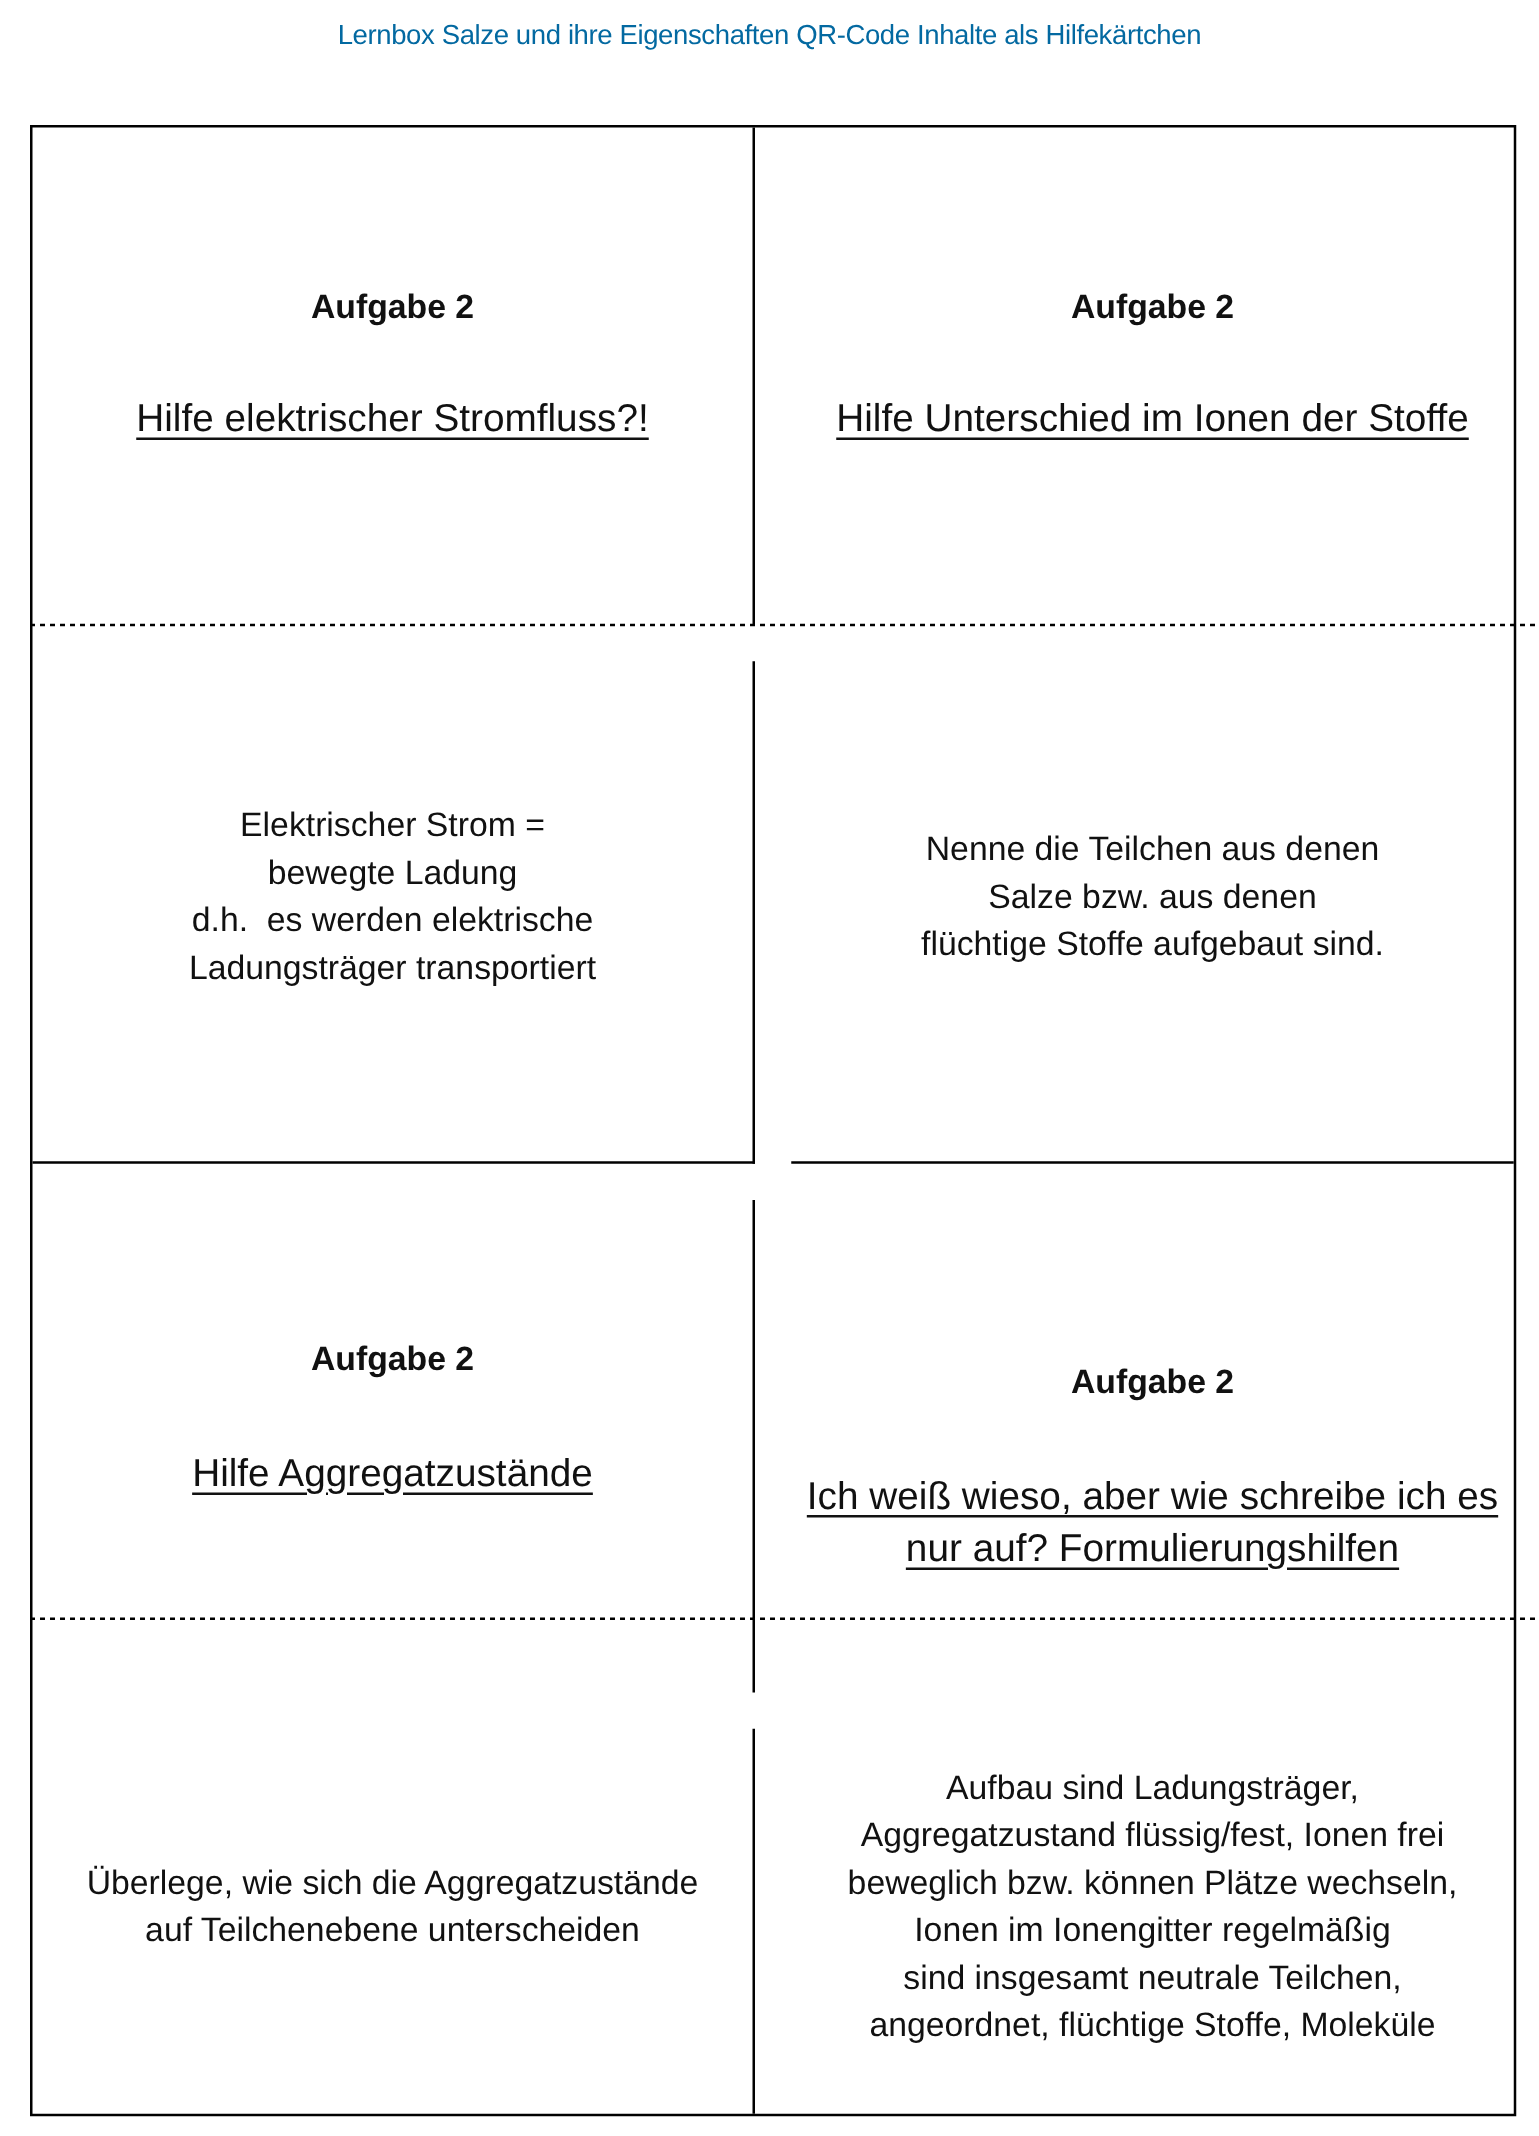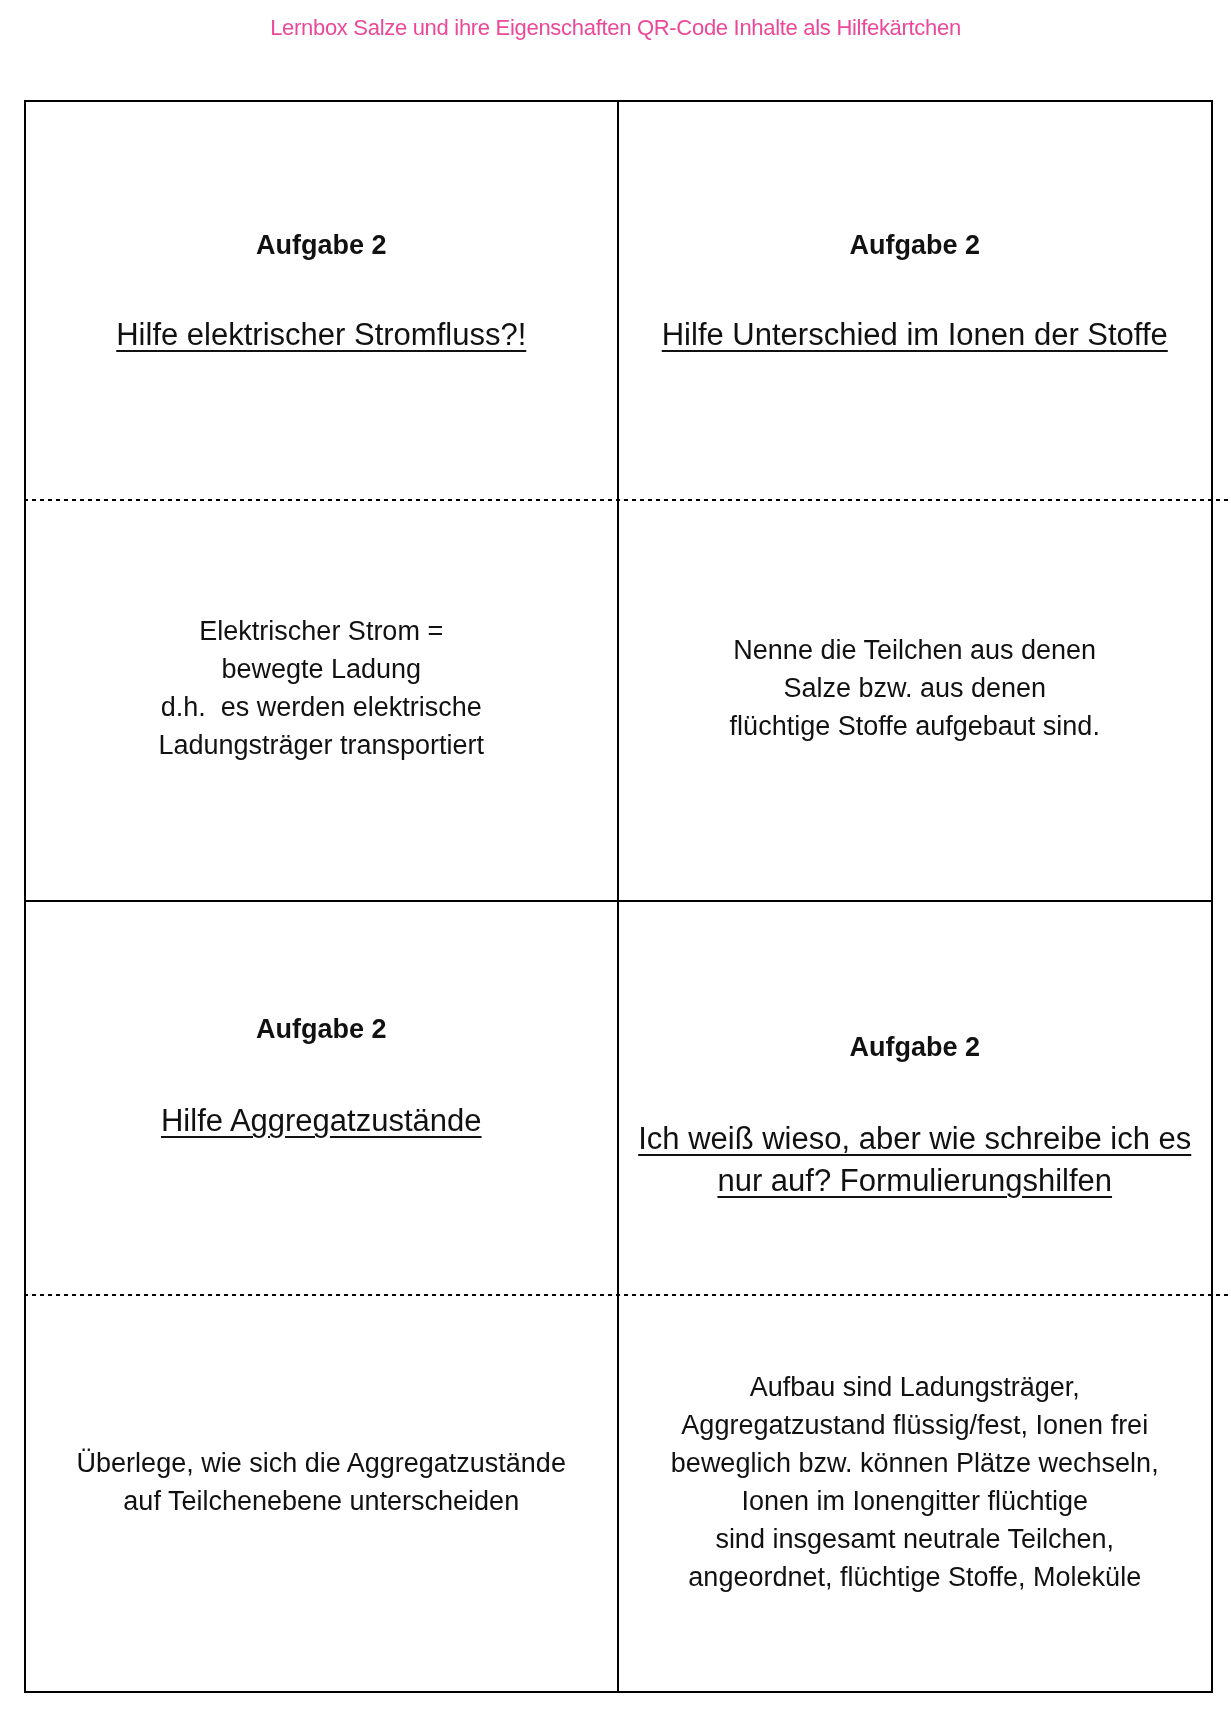--- a/index.html
+++ b/index.html
@@ -18,33 +18,34 @@
   }
   .doc-header {
     position: absolute;
     top: 13px;
     left: 0;
     width: 100%;
     text-align: center;
     font-size: 22px;
     line-height: 30px;
     letter-spacing: -0.3px;
-    color: #ec4899;
+    color: #0369a1;
   }
   .cards-table {
     position: absolute;
     left: 24px;
     top: 100px;
     width: 1189px;
     height: 1593px;
     box-sizing: border-box;
     border: 2px solid #000000;
     display: grid;
     grid-template-columns: 1fr 1fr;
     grid-template-rows: 398px 402px 394px auto;
+    gap: 29px;
   }
   .cell {
     box-sizing: border-box;
     display: flex;
     flex-direction: column;
     align-items: center;
     text-align: center;
   }
   .left-col { border-right: 2px solid #000000; }
   .solid-bottom { border-bottom: 2px solid #000000; }
@@ -126,21 +127,21 @@
     </div>
 
     <div class="cell answer left-col">
       <div class="answer-line">Überlege, wie sich die Aggregatzustände</div>
       <div class="answer-line">auf Teilchenebene unterscheiden</div>
     </div>
     <div class="cell answer">
       <div class="answer-line">Aufbau sind Ladungsträger,</div>
       <div class="answer-line">Aggregatzustand flüssig/fest, Ionen frei</div>
       <div class="answer-line">beweglich bzw. können Plätze wechseln,</div>
-      <div class="answer-line">Ionen im Ionengitter flüchtige</div>
+      <div class="answer-line">Ionen im Ionengitter regelmäßig</div>
       <div class="answer-line">sind insgesamt neutrale Teilchen,</div>
       <div class="answer-line">angeordnet, flüchtige Stoffe, Moleküle</div>
     </div>
 
   </div>
 
   <div class="dashed-line dashed-1"></div>
   <div class="dashed-line dashed-2"></div>
 
 </div>

